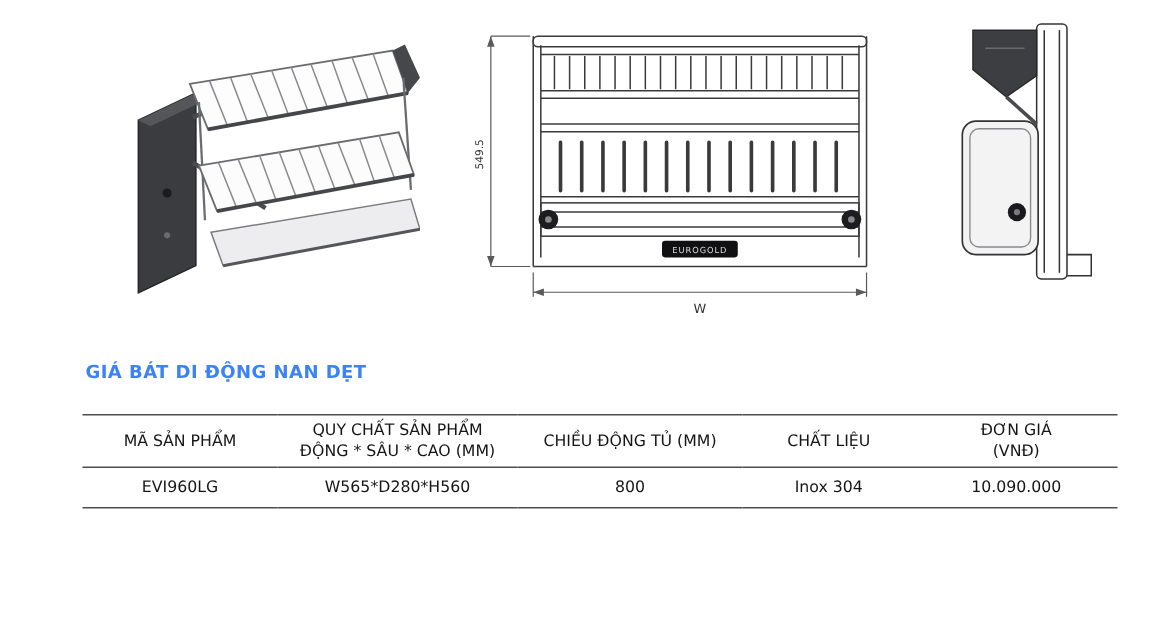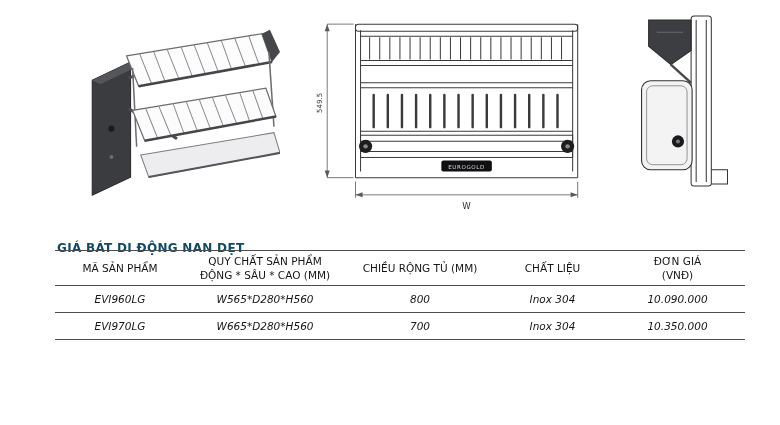--- a/index.html
+++ b/index.html
@@ -10,37 +10,37 @@
     color:#1c1c1c;
   }
   .abs{position:absolute;}
   #render-wrap{left:68px;top:5px;width:212px;height:218px;}
   #front-wrap{left:313px;top:10px;width:288px;height:202px;}
   #side-wrap{left:626px;top:12px;width:112px;height:180px;}
   svg{display:block;width:100%;height:100%;}
 
   #section-title{
     left:57px;top:241px;
-    font-size:12px;font-weight:700;letter-spacing:.3px;color:#0c4a6e;
+    font-size:12px;font-weight:700;letter-spacing:.3px;color:#3b82f6;
     white-space:nowrap;
   }
-  #table-wrap{left:55px;top:250px;width:690px;}
+  #table-wrap{left:55px;top:276px;width:690px;}
   table.spec-table{
     border-collapse:collapse;width:690px;table-layout:fixed;
   }
   .spec-table th,.spec-table td{
     text-align:center;vertical-align:middle;padding:0 2px;
     font-size:10.5px;font-weight:400;color:#151515;
     border-bottom:1px solid #4d4d4d;
   }
   .spec-table thead th{
     border-top:1px solid #4d4d4d;
     height:34px;line-height:1.3;
   }
-  .spec-table td{height:26px;font-style:italic;}
+  .spec-table td{height:26px;}
   .h-line{display:block;line-height:1.35;}
 </style>
 </head>
 <body>
 
 <div class="abs" id="render-wrap">
   <svg viewBox="0 0 210 215" aria-hidden="true">
 
     <polygon points="24,74 62,56 62,170 24,188" fill="#3b3c40" stroke="#26262a" stroke-width="1"></polygon>
     <polygon points="24,74 62,56 70,60 32,78" fill="#55565a"></polygon>
@@ -160,43 +160,36 @@
       <tr>
         <th>
           <span class="h-line">MÃ SẢN PHẨM</span>
           <span class="h-line"></span>
         </th>
         <th>
           <span class="h-line">QUY CHẤT SẢN PHẨM</span>
           <span class="h-line">ĐỘNG * SÂU * CAO (MM)</span>
         </th>
         <th>
-          <span class="h-line">CHIỀU RỘNG TỦ (MM)</span>
+          <span class="h-line">CHIỀU ĐỘNG TỦ (MM)</span>
           <span class="h-line"></span>
         </th>
         <th>
           <span class="h-line">CHẤT LIỆU</span>
           <span class="h-line"></span>
         </th>
         <th>
           <span class="h-line">ĐƠN GIÁ</span>
           <span class="h-line">(VNĐ)</span>
         </th>
       </tr>
     </thead>
     <tbody>
       <tr>
         <td>EVI960LG</td>
         <td>W565*D280*H560</td>
         <td>800</td>
         <td>Inox 304</td>
         <td>10.090.000</td>
       </tr>
-      <tr>
-        <td>EVI970LG</td>
-        <td>W665*D280*H560</td>
-        <td>700</td>
-        <td>Inox 304</td>
-        <td>10.350.000</td>
-      </tr>
     </tbody>
   </table>
 </div>
 
 </body></html>

